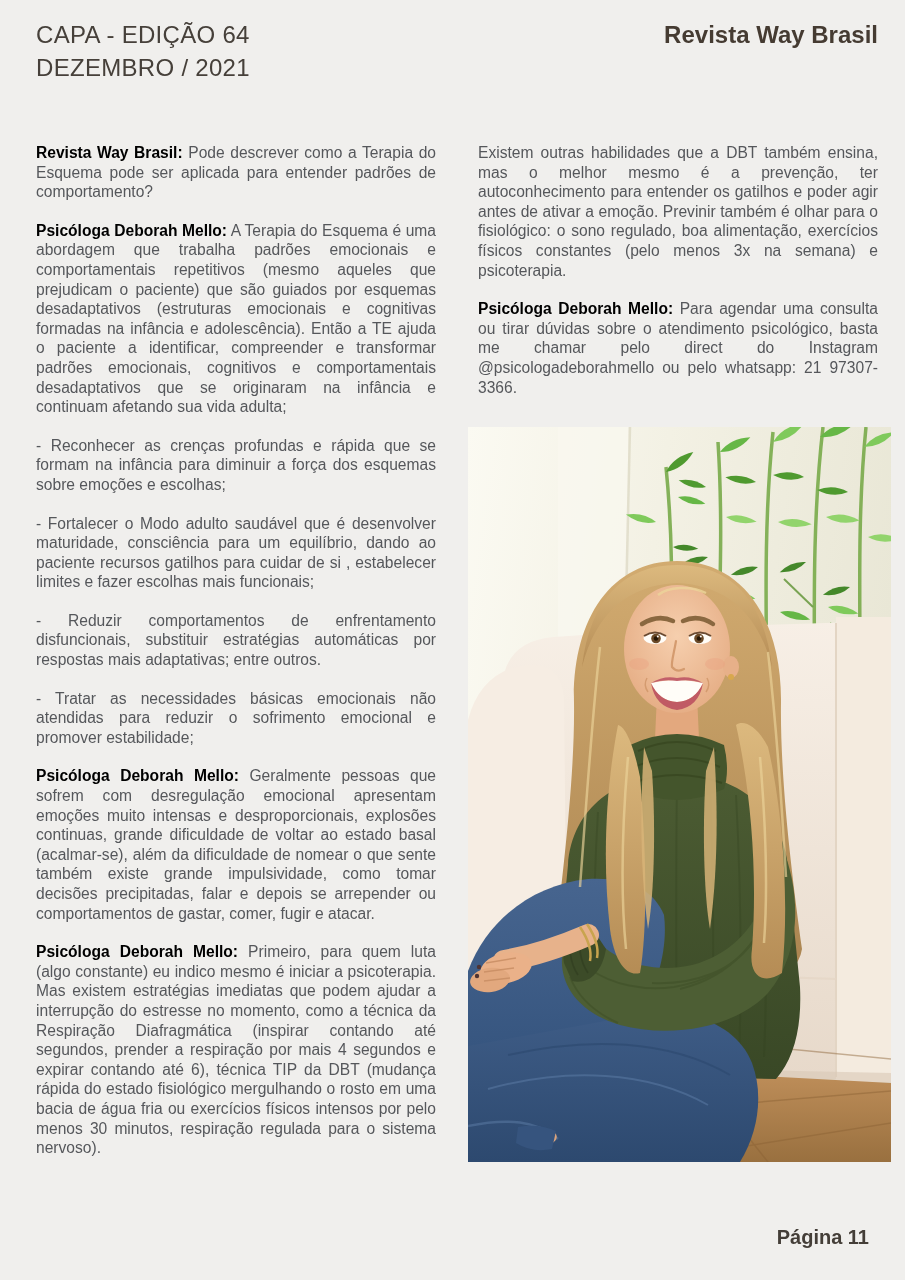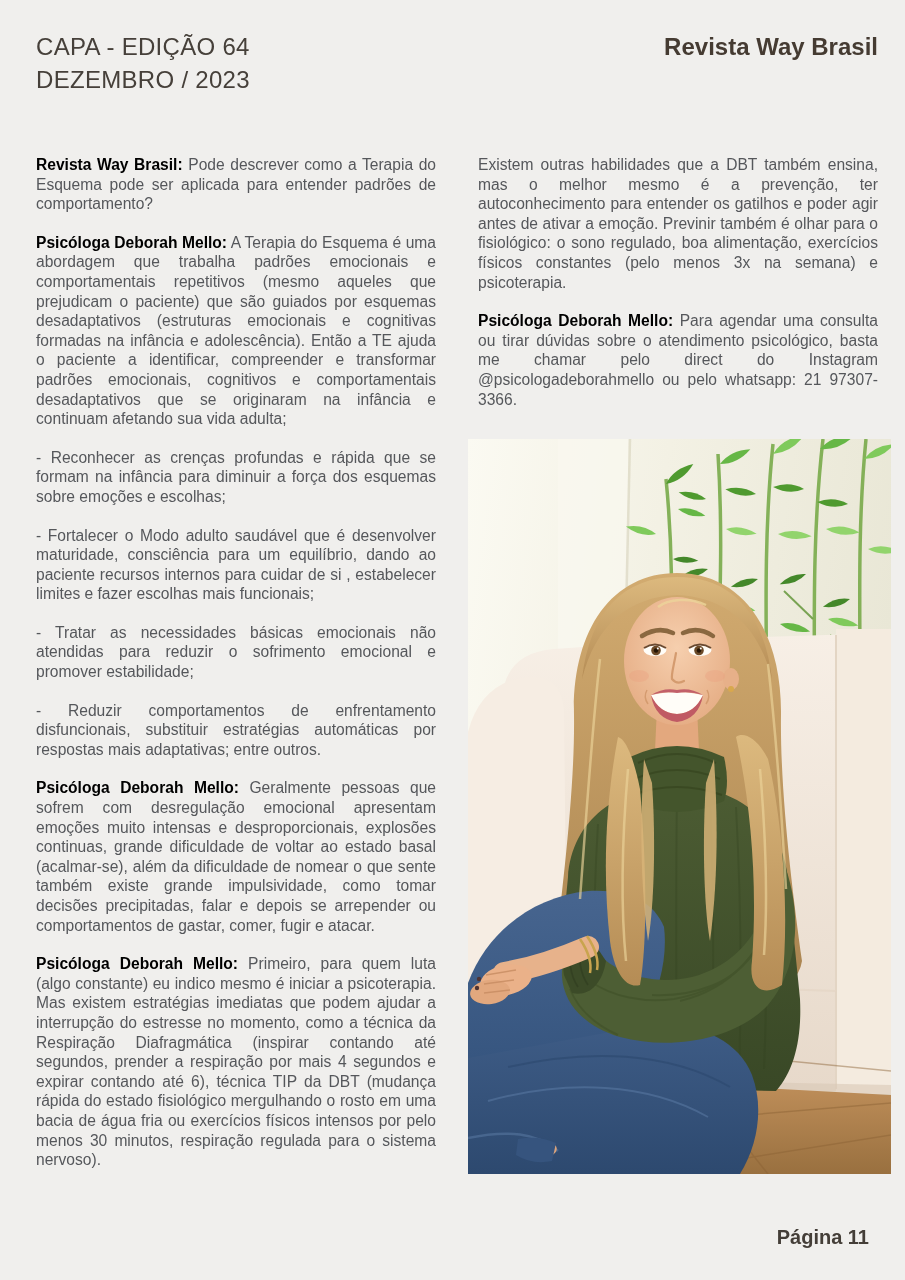--- a/index.html
+++ b/index.html
@@ -3,53 +3,53 @@
 <meta charset="utf-8">
 <style>
   html,body{margin:0;padding:0;}
   body{
     width:905px;height:1280px;
     background:#f0efed;
     font-family:"Liberation Sans","DejaVu Sans",sans-serif;
     overflow:hidden;
     -webkit-font-smoothing:antialiased;
   }
-  .page{position:relative;width:905px;height:1240px;box-sizing:border-box;padding:30px 27px 0 36px;}
+  .page{position:relative;width:905px;height:1240px;box-sizing:border-box;padding:18px 27px 0 36px;}
   .header{display:flex;justify-content:space-between;align-items:flex-start;}
   .edition{font-size:24px;line-height:33px;color:#46403a;font-weight:400;letter-spacing:.3px;}
   .magazine{font-size:24px;line-height:33px;color:#453b32;font-weight:700;margin-left:27px;}
   .columns{display:flex;gap:42px;margin-top:59px;}
   .col{width:400px;flex:0 0 400px;}
   .para{margin:0 0 19px 0;font-size:15.6px;line-height:19.6px;color:#55575b;text-align:justify;}
   .para strong{color:#000000;font-weight:700;}
   .photo-fig{display:block;width:423px;height:735px;margin:30px 0 0 -10px;}
   .photo-fig svg{display:block;width:423px;height:735px;}
   .footer{position:absolute;right:36px;top:1226px;font-size:20px;font-weight:700;color:#443e38;}
 </style>
 </head>
 <body>
 
 <div class="page">
 
   <div class="header">
     <div class="edition">
       <div>CAPA - EDIÇÃO 64</div>
-      <div>DEZEMBRO / 2023</div>
+      <div>DEZEMBRO / 2021</div>
     </div>
     <div class="magazine">Revista Way Brasil</div>
   </div>
 
   <div class="columns">
     <div class="col" id="col-left">
         <p class="para"><strong>Revista Way Brasil:</strong> Pode descrever como a Terapia do Esquema pode ser aplicada para entender padrões de comportamento?</p>
         <p class="para"><strong>Psicóloga Deborah Mello:</strong> A Terapia do Esquema é uma abordagem que trabalha padrões emocionais e comportamentais repetitivos (mesmo aqueles que prejudicam o paciente) que são guiados por esquemas desadaptativos (estruturas emocionais e cognitivas formadas na infância e adolescência). Então a TE ajuda o paciente a identificar, compreender e transformar padrões emocionais, cognitivos e comportamentais desadaptativos que se originaram na infância e continuam afetando sua vida adulta;</p>
         <p class="para">- Reconhecer as crenças profundas e rápida que se formam na infância para diminuir a força dos esquemas sobre emoções e escolhas;</p>
-        <p class="para">- Fortalecer o Modo adulto saudável que é desenvolver maturidade, consciência para um equilíbrio, dando ao paciente recursos internos para cuidar de si , estabelecer limites e fazer escolhas mais funcionais;</p>
+        <p class="para">- Fortalecer o Modo adulto saudável que é desenvolver maturidade, consciência para um equilíbrio, dando ao paciente recursos gatilhos para cuidar de si , estabelecer limites e fazer escolhas mais funcionais;</p>
+        <p class="para">- Reduzir comportamentos de enfrentamento disfuncionais, substituir estratégias automáticas por respostas mais adaptativas; entre outros.</p>
         <p class="para">- Tratar as necessidades básicas emocionais não atendidas para reduzir o sofrimento emocional e promover estabilidade;</p>
-        <p class="para">- Reduzir comportamentos de enfrentamento disfuncionais, substituir estratégias automáticas por respostas mais adaptativas; entre outros.</p>
         <p class="para"><strong>Psicóloga Deborah Mello:</strong> Geralmente pessoas que sofrem com desregulação emocional apresentam emoções muito intensas e desproporcionais, explosões continuas, grande dificuldade de voltar ao estado basal (acalmar-se), além da dificuldade de nomear o que sente também existe grande impulsividade, como tomar decisões precipitadas, falar e depois se arrepender ou comportamentos de gastar, comer, fugir e atacar.</p>
         <p class="para"><strong>Psicóloga Deborah Mello:</strong> Primeiro, para quem luta (algo constante) eu indico mesmo é iniciar a psicoterapia. Mas existem estratégias imediatas que podem ajudar a interrupção do estresse no momento, como a técnica da Respiração Diafragmática (inspirar contando até segundos, prender a respiração por mais 4 segundos e expirar contando até 6), técnica TIP da DBT (mudança rápida do estado fisiológico mergulhando o rosto em uma bacia de água fria ou exercícios físicos intensos por pelo menos 30 minutos, respiração regulada para o sistema nervoso).</p>
       </div>
     <div class="col" id="col-right">
       <div id="col-right-paras">
           <p class="para">Existem outras habilidades que a DBT também ensina, mas o melhor mesmo é a prevenção, ter autoconhecimento para entender os gatilhos e poder agir antes de ativar a emoção. Previnir também é olhar para o fisiológico: o sono regulado, boa alimentação, exercícios físicos constantes (pelo menos 3x na semana) e psicoterapia.</p>
           <p class="para"><strong>Psicóloga Deborah Mello:</strong> Para agendar uma consulta ou tirar dúvidas sobre o atendimento psicológico, basta me chamar pelo direct do Instagram @psicologadeborahmello ou pelo whatsapp: 21 97307-3366.</p>
         </div>
 
       <figure class="photo-fig" role="img" style="margin-top:30px;" aria-label="Psicóloga Deborah Mello sorrindo, sentada no chão de madeira com os joelhos dobrados, vestindo suéter verde de tricô e calça jeans, encostada em um sofá bege com uma planta verde ao fundo">

